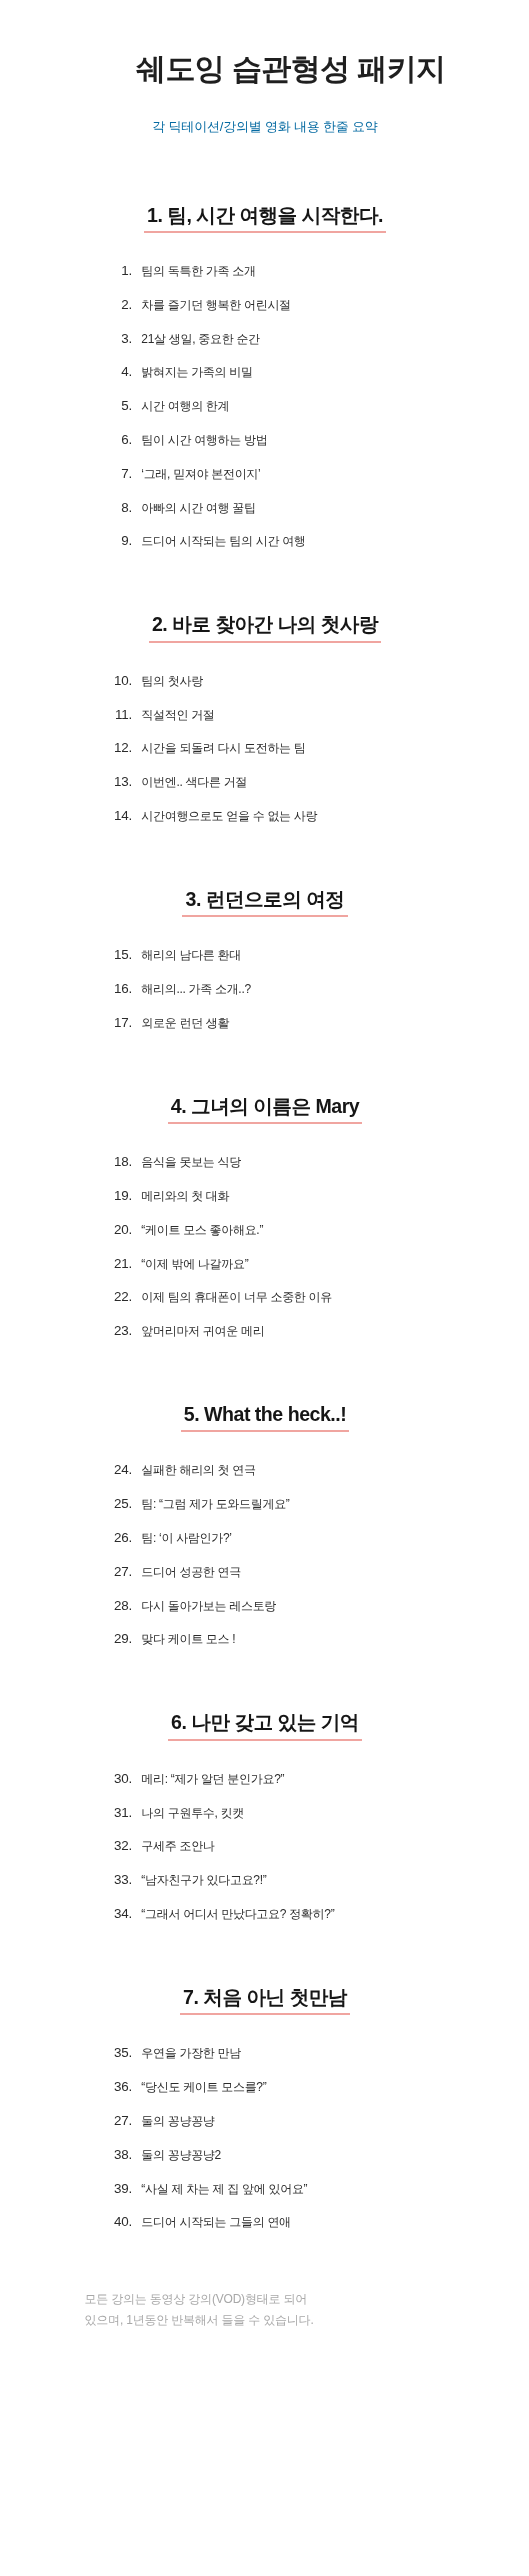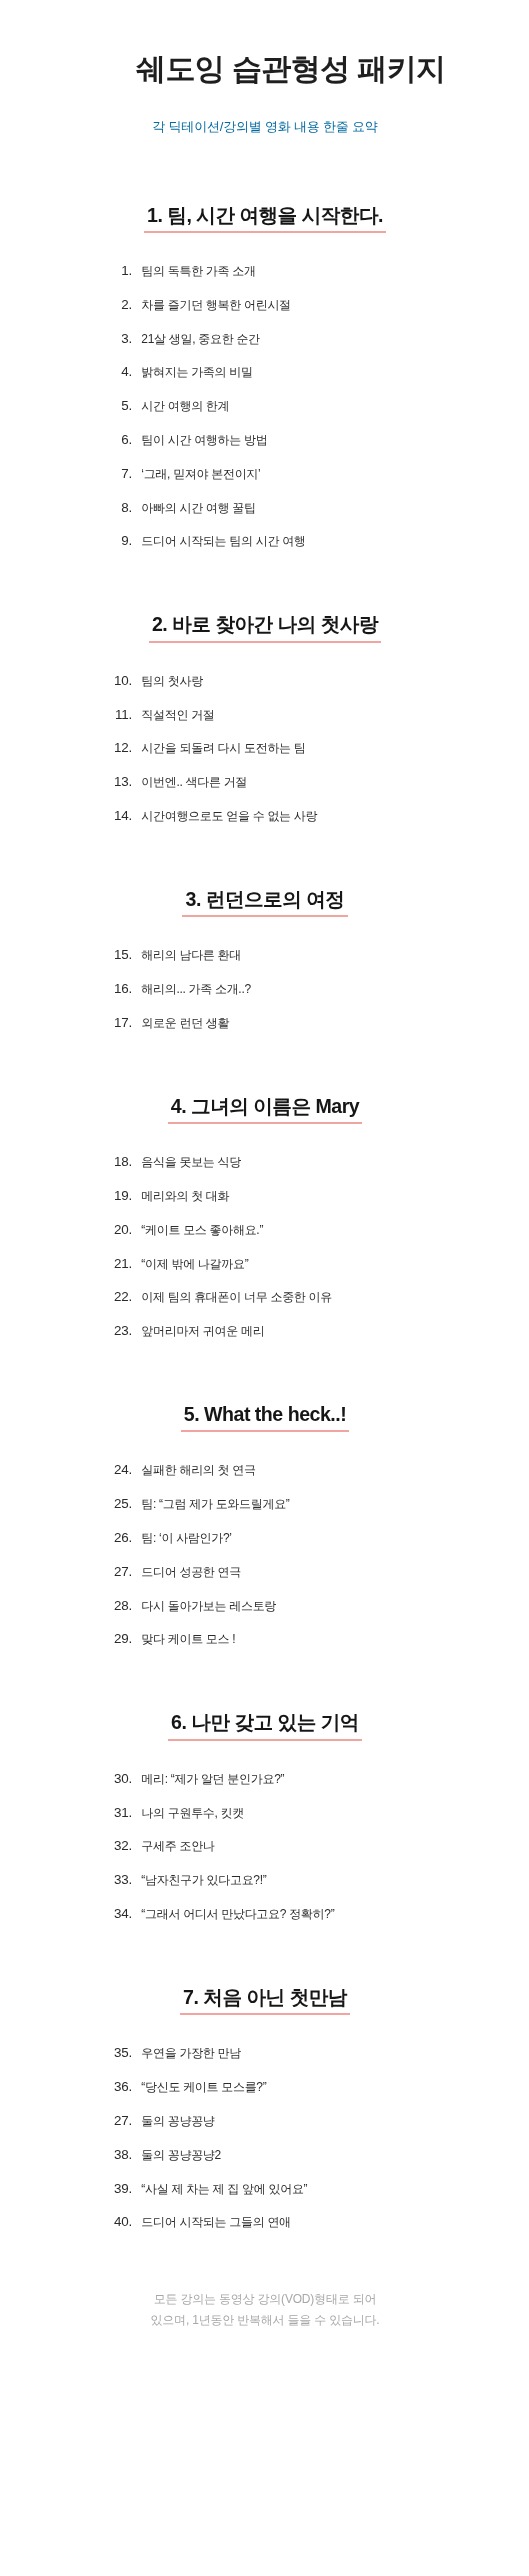--- a/index.html
+++ b/index.html
@@ -94,21 +94,21 @@
     font-weight: 400;
     color: #2b2b2b;
     letter-spacing: -0.3px;
     padding-left: 9.3px;
     line-height: 1.4;
   }
 
   
   .footer {
     width: 361px;
-    text-align: center;
+    text-align: left;
     color: #a8a8a8;
     font-size: 12px;
     line-height: 1.75;
     letter-spacing: -0.2px;
     padding-bottom: 46px;
   }
   .footer div { display: block; }
 </style>
 </head>
 <body>

